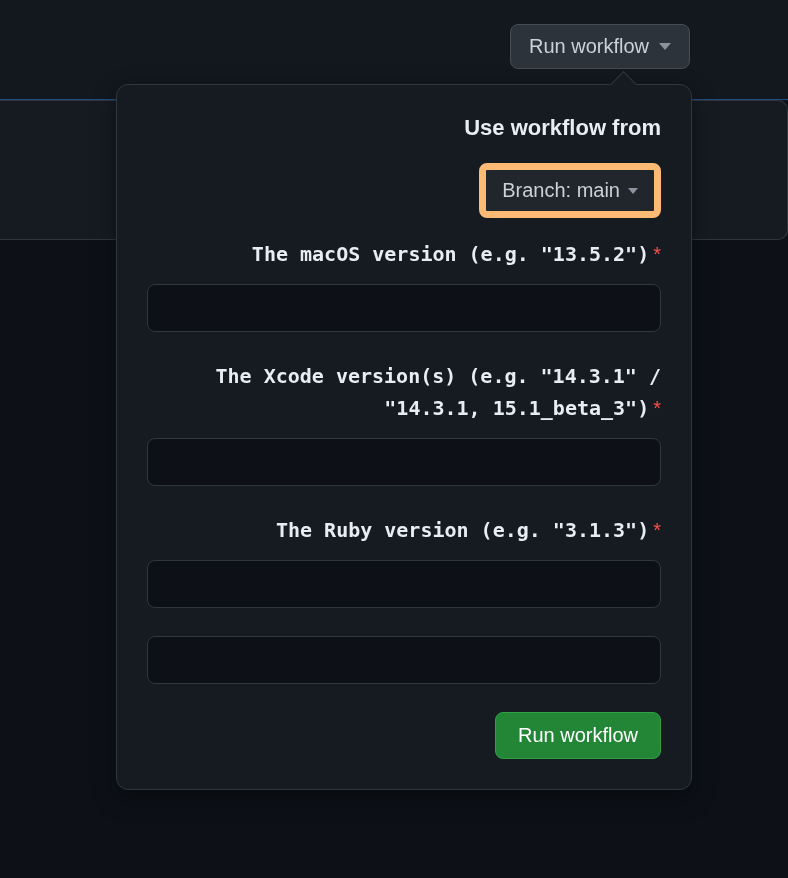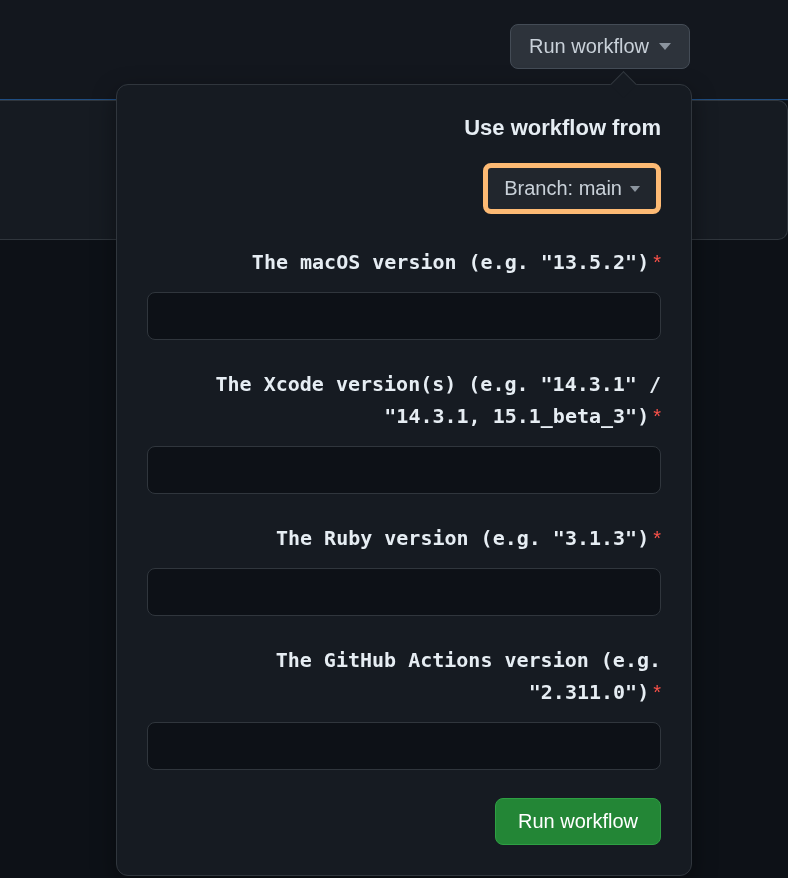--- a/index.html
+++ b/index.html
@@ -92,28 +92,28 @@
       color: #e6edf3;
       font-size: 22px;
       font-weight: 600;
       margin-bottom: 22px;
     }
     .branch-select {
       display: inline-flex;
       align-items: center;
       gap: 8px;
       background: #21262d;
-      border: 5px solid #fdba74;
+      border: 7px solid #fdba74;
       border-radius: 8px;
       padding: 9px 16px;
       color: #c9d1d9;
       font-size: 20px;
       font-weight: 400;
       cursor: pointer;
-      margin-bottom: 32px;
+      margin-bottom: 20px;
     }
     .branch-select .caret {
       width: 0;
       height: 0;
       border-left: 5px solid transparent;
       border-right: 5px solid transparent;
       border-top: 6px solid #8b949e;
     }
     .form-field {
       margin-bottom: 28px;
@@ -193,22 +193,19 @@
   </div>
 
   <div class="form-field">
     <label class="field-label">
       <span>The Ruby version (e.g. "3.1.3")</span><span class="required">*</span>
     </label>
     <input type="text" class="text-input" value="" style="">
   </div>
 
   <div class="form-field">
-    <label class="field-label">
-      <span>The GitHub Actions version (e.g. "2.311.0")</span><span class="required">*</span>
-    </label>
     <input type="text" class="text-input" value="" style="">
   </div>
 
   <button class="submit-btn">
     <span>Run workflow</span>
   </button>
 </div>
 
 </body></html>

